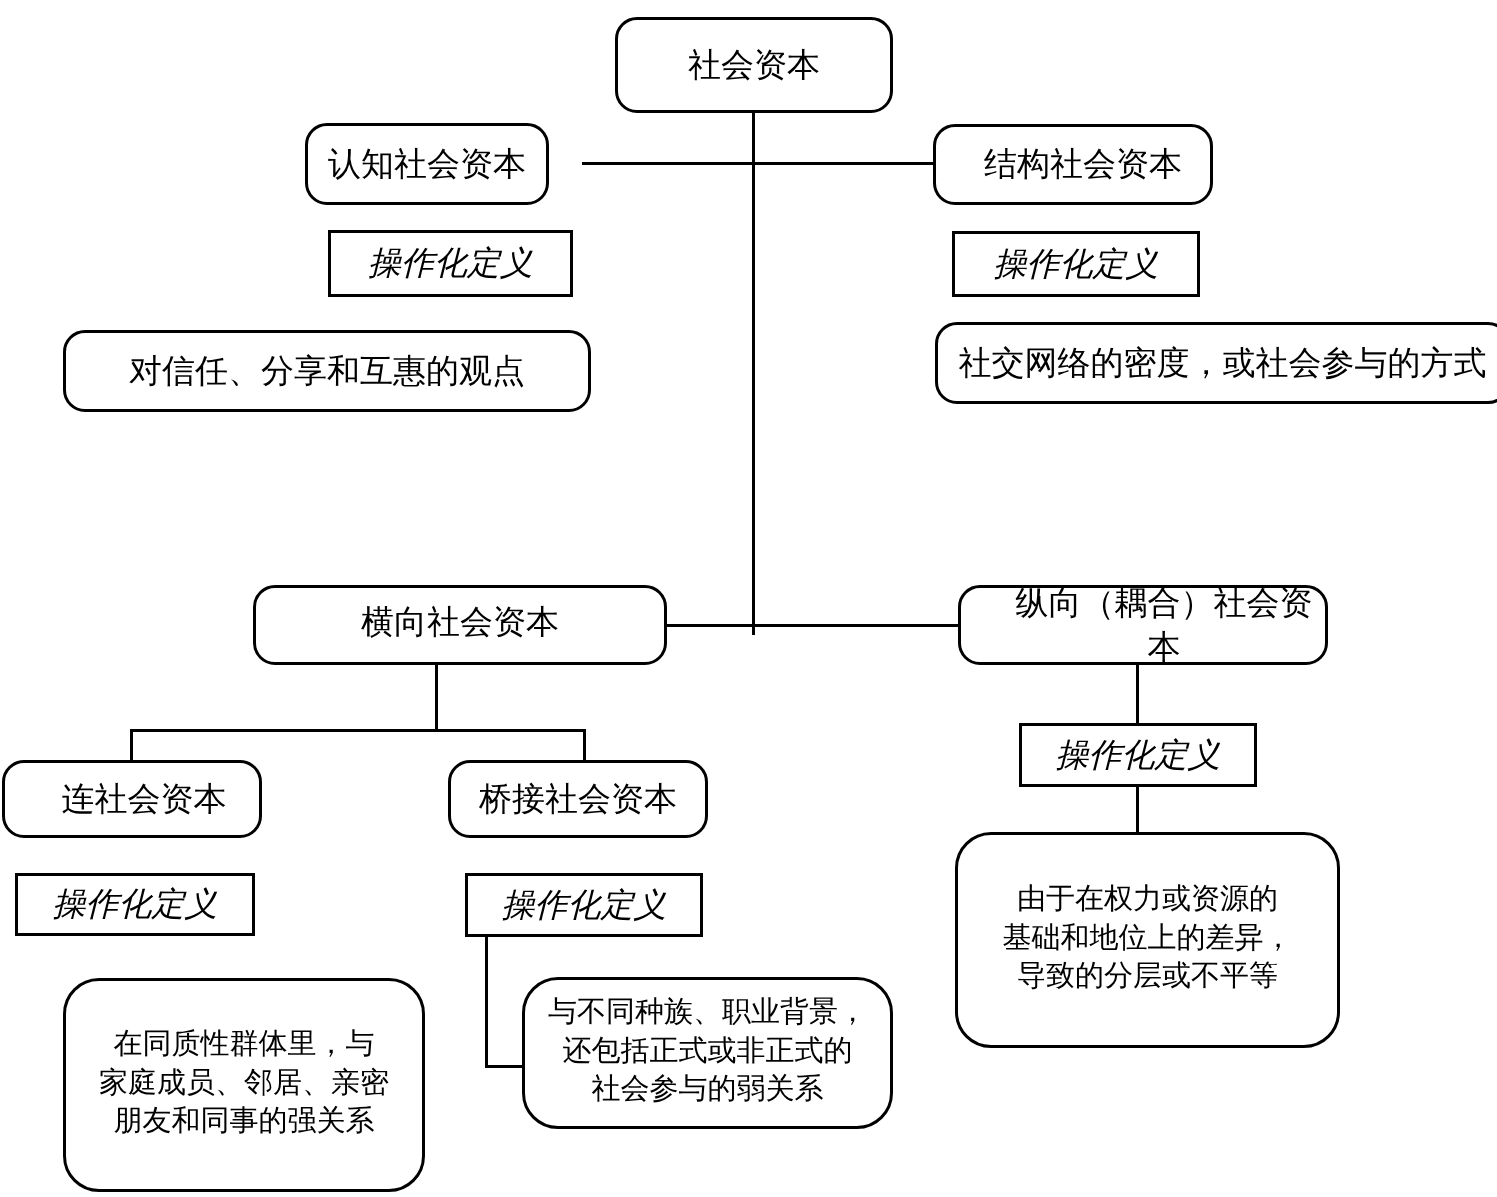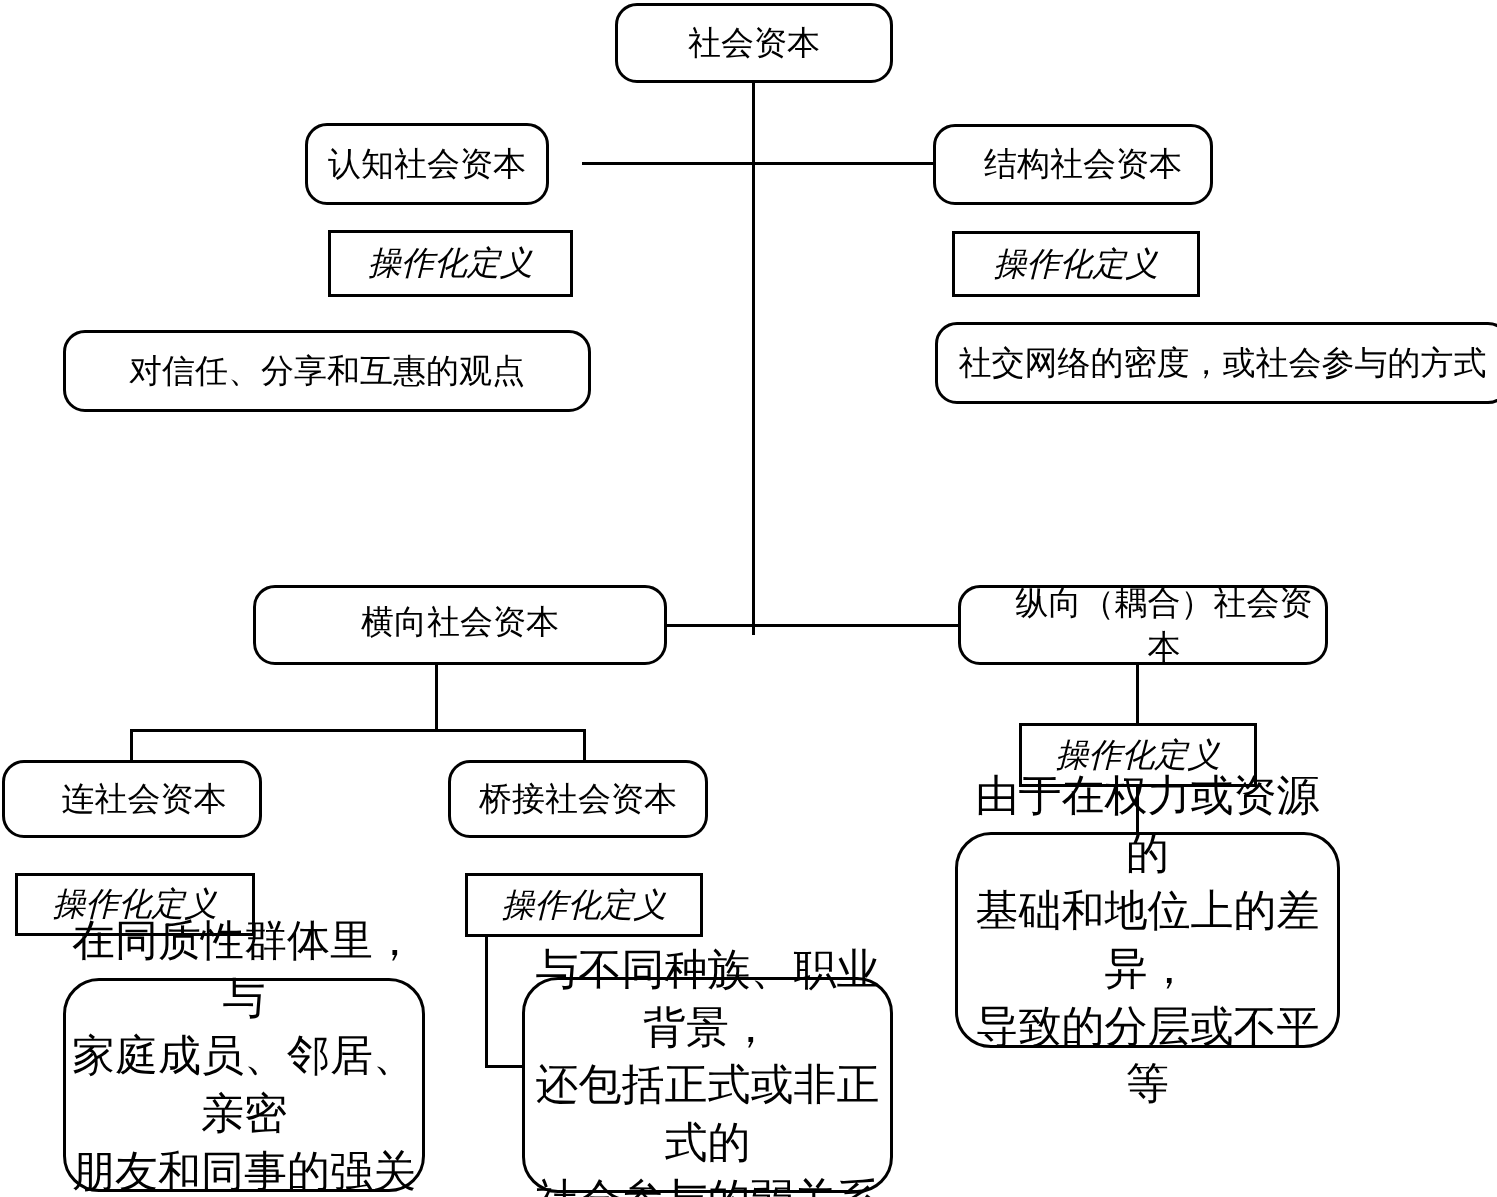--- a/index.html
+++ b/index.html
@@ -34,21 +34,22 @@
   }
   .rounded-big {
     border-radius: 36px;
   }
   .square {
     border-radius: 0;
     font-style: italic;
   }
   .multiline {
     white-space: pre-line;
-    font-size: 43px;
+    font-size: 29px;
+    font-family: Liberation Mono, monospace;
   }
   .conn {
     position: absolute;
     background: #000000;
     z-index: 1;
   }
 </style>
 </head>
 <body>
 
@@ -68,21 +69,21 @@
 
   <div class="conn" style="left:583px; top:729px; width:3px; height:33px;"></div>
 
   <div class="conn" style="left:485px; top:937px; width:3px; height:131px;"></div>
   <div class="conn" style="left:485px; top:1065px; width:40px; height:3px;"></div>
 
   <div class="conn" style="left:1136px; top:665px; width:3px; height:60px;"></div>
 
   <div class="conn" style="left:1136px; top:787px; width:3px; height:48px;"></div>
 
-  <div class="node rounded" style="left:615px; top:3px; width:278px; height:80px;">
+  <div class="node rounded" style="left:615px; top:17px; width:278px; height:96px;">
     <span>社会资本</span>
   </div>
 
   <div class="node rounded" style="left:305px; top:123px; width:244px; height:82px;">
     <span>认知社会资本</span>
   </div>
 
   <div class="node rounded" style="left:933px; top:124px; width:280px; height:81px;padding-left:20px;">
     <span>结构社会资本</span>
   </div>
@@ -130,21 +131,21 @@
   <div class="node square" style="left:1019px; top:723px; width:238px; height:64px;">
     <span>操作化定义</span>
   </div>
 
   <div class="node rounded-big multiline" style="left:63px; top:978px; width:362px; height:214px;">
     <span>在同质性群体里，与
 家庭成员、邻居、亲密
 朋友和同事的强关系</span>
   </div>
 
-  <div class="node rounded-big multiline" style="left:522px; top:977px; width:371px; height:216px;">
+  <div class="node rounded-big multiline" style="left:522px; top:977px; width:371px; height:152px;">
     <span>与不同种族、职业背景，
 还包括正式或非正式的
 社会参与的弱关系</span>
   </div>
 
   <div class="node rounded-big multiline" style="left:955px; top:832px; width:385px; height:216px;">
     <span>由于在权力或资源的
 基础和地位上的差异，
 导致的分层或不平等</span>
   </div>

